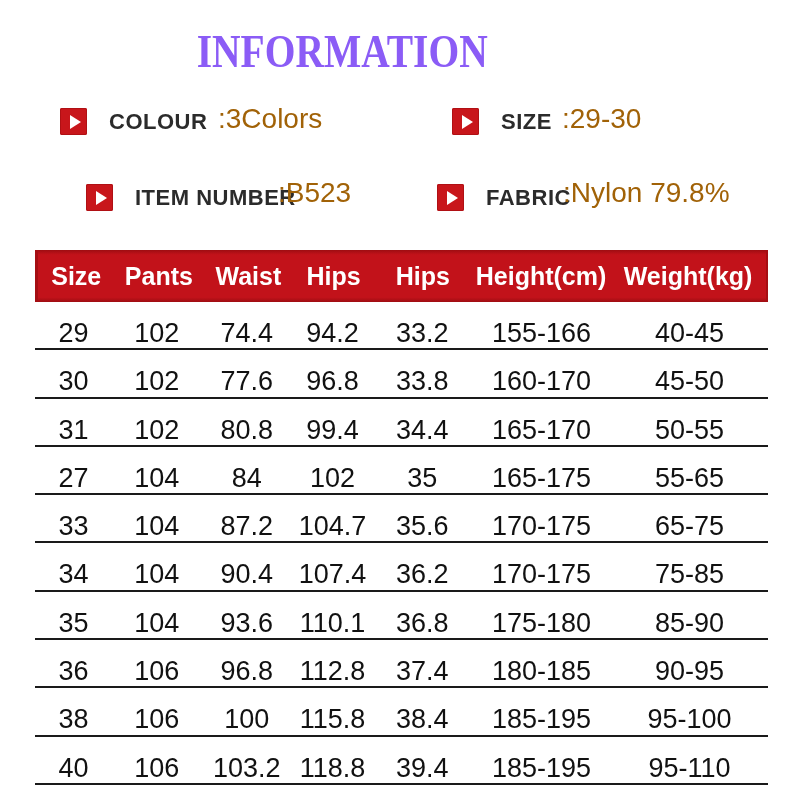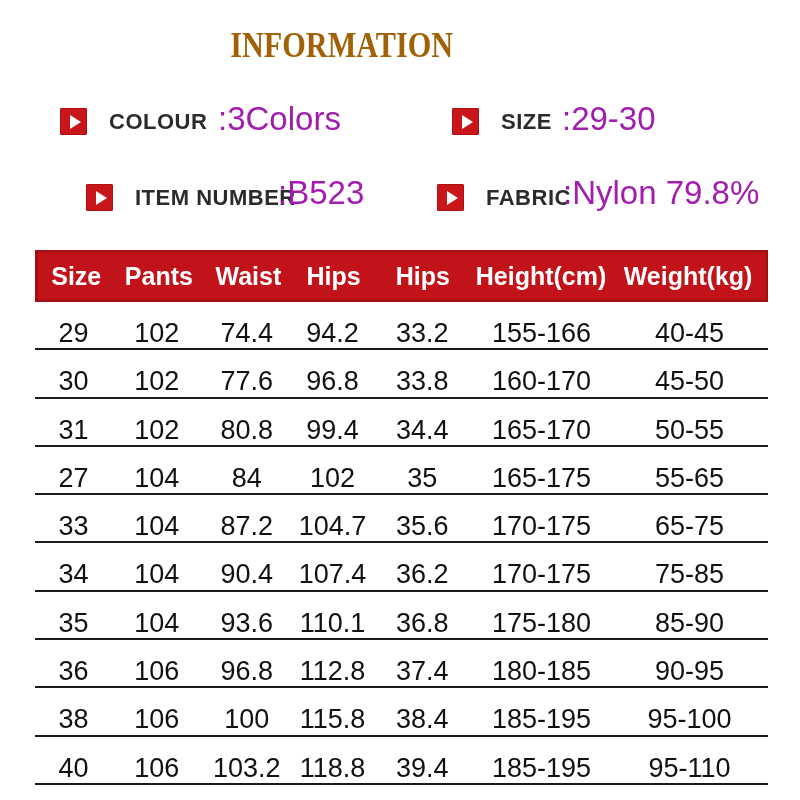--- a/index.html
+++ b/index.html
@@ -2,22 +2,22 @@
 <html><head>
 <meta charset="utf-8">
 <style>
   html,body{margin:0;padding:0;}
   body{
     width:800px;height:800px;position:relative;background:#ffffff;
     font-family:"Liberation Sans", sans-serif;overflow:hidden;
   }
   .page-title{
     position:absolute;top:24px;left:0;width:800px;text-align:center;
-    font-family:"Liberation Serif", serif;font-weight:bold;font-size:36px;
-    color:#a16207;white-space:nowrap;
+    font-family:"Liberation Serif", serif;font-weight:bold;font-size:47px;
+    color:#8b5cf6;white-space:nowrap;
   }
   .page-title .squeeze{
     display:inline-block;transform:translateX(-58px) scaleX(0.84);
     transform-origin:center;letter-spacing:0px;
   }
   .info-item{position:absolute;display:flex;align-items:center;gap:8px;}
   .play-icon{
     width:27px;height:27px;border-radius:2px;background:#c8161b;
     display:flex;align-items:center;justify-content:center;flex:0 0 27px;
     box-shadow:0 0 0 1px #b01014 inset;
@@ -26,21 +26,21 @@
     width:0;height:0;margin-left:3px;
     border-left:11px solid #ffffff;
     border-top:7px solid transparent;
     border-bottom:7px solid transparent;
   }
   .info-label{
     margin-left:14px;font-weight:bold;font-size:22px;color:#2b2b2b;
     letter-spacing:0.5px;white-space:nowrap;
   }
   .info-value{
-    position:absolute;font-size:33px;color:#a21caf;white-space:nowrap;line-height:30px;
+    position:absolute;font-size:28px;color:#a16207;white-space:nowrap;line-height:30px;
   }
   .info-value .line2{display:block;padding-left:6px;}
   .pos-colour-item{left:60px;top:108px;}
   .pos-colour-value{left:218px;top:104px;}
   .pos-size-item{left:452px;top:108px;}
   .pos-size-value{left:562px;top:104px;}
   .pos-item-number-item{left:62px;top:184px;padding-left:24px;}
   .pos-item-number-value{left:278px;top:178px;}
   .pos-fabric-item{left:437px;top:184px;}
   .pos-fabric-value{left:563px;top:178px;}

